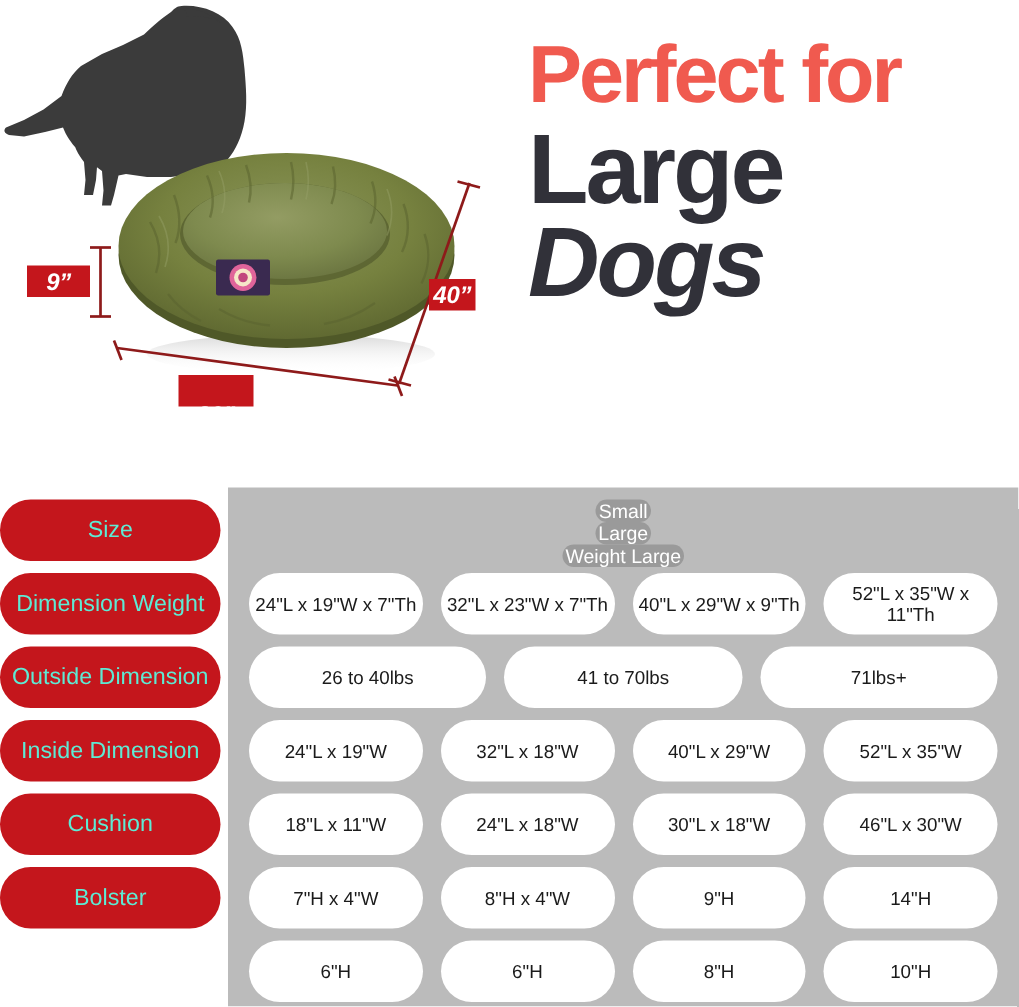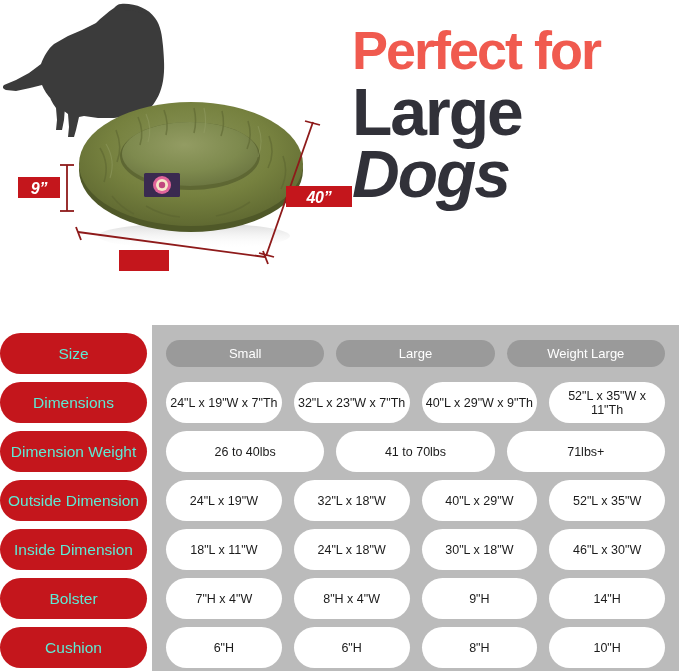--- a/index.html
+++ b/index.html
@@ -60,21 +60,21 @@
     padding-top: 4px;
   }
   #callout-length {
     left: 119px; top: 250px;
     width: 50px; height: 21px;
     font-size: 16px;
     padding-top: 20px;
   }
   #callout-width {
     left: 286px; top: 186px;
-    width: 66px; height: 21px;
+    width: 31px; height: 21px;
     font-size: 16px;
     padding-top: 4px;
   }
 
   #measure-lines {
     position: absolute;
     left: 0; top: 0;
     width: 679px; height: 300px;
     pointer-events: none;
   }
@@ -165,21 +165,21 @@
     padding: 0 2px;
   }
   .value-row.header-row .value-cell {
     background: #9A9A9A;
     color: #ffffff;
     font-size: 13px;
     height: 27px;
     align-self: center;
     border-radius: 14px;
   }
-  .value-row.header-row { height: 41px; align-items: center; }
+  .value-row.header-row { height: 41px; align-items: center; flex-direction: column; }
 </style>
 </head>
 <body>
 
 <div id="hero">
 
   <svg id="dog-silhouette" viewBox="0 0 182 140">
     <path fill="#3B3B3B" d="M119,2 C132,1 146,6 153,16 C159,24 160,34 161,44
       C162,56 163,68 161,79 C159,90 155,98 150,104 C146,109 141,112 136,114
       L135,128 L133,135 L127,135 L128,126 L127,114 L112,116 L96,116 L82,114
@@ -274,26 +274,25 @@
     <span class="headline-line" id="headline-2">Large</span>
     <span class="headline-line" id="headline-3">Dogs</span>
   </div>
 </div>
 
 <div id="spec-table">
   <div id="table-panel"></div>
 
   <div id="label-column">
     <div class="row-label">Size</div>
-    <div class="row-label">Dimensions</div>
     <div class="row-label">Dimension Weight</div>
     <div class="row-label">Outside Dimension</div>
     <div class="row-label">Inside Dimension</div>
+    <div class="row-label">Cushion</div>
     <div class="row-label">Bolster</div>
-    <div class="row-label">Cushion</div>
   </div>
 
   <div id="value-grid">
 
     <div class="value-row header-row">
       <div class="value-cell">Small</div>
       <div class="value-cell">Large</div>
       <div class="value-cell">Weight Large</div>
     </div>
 

